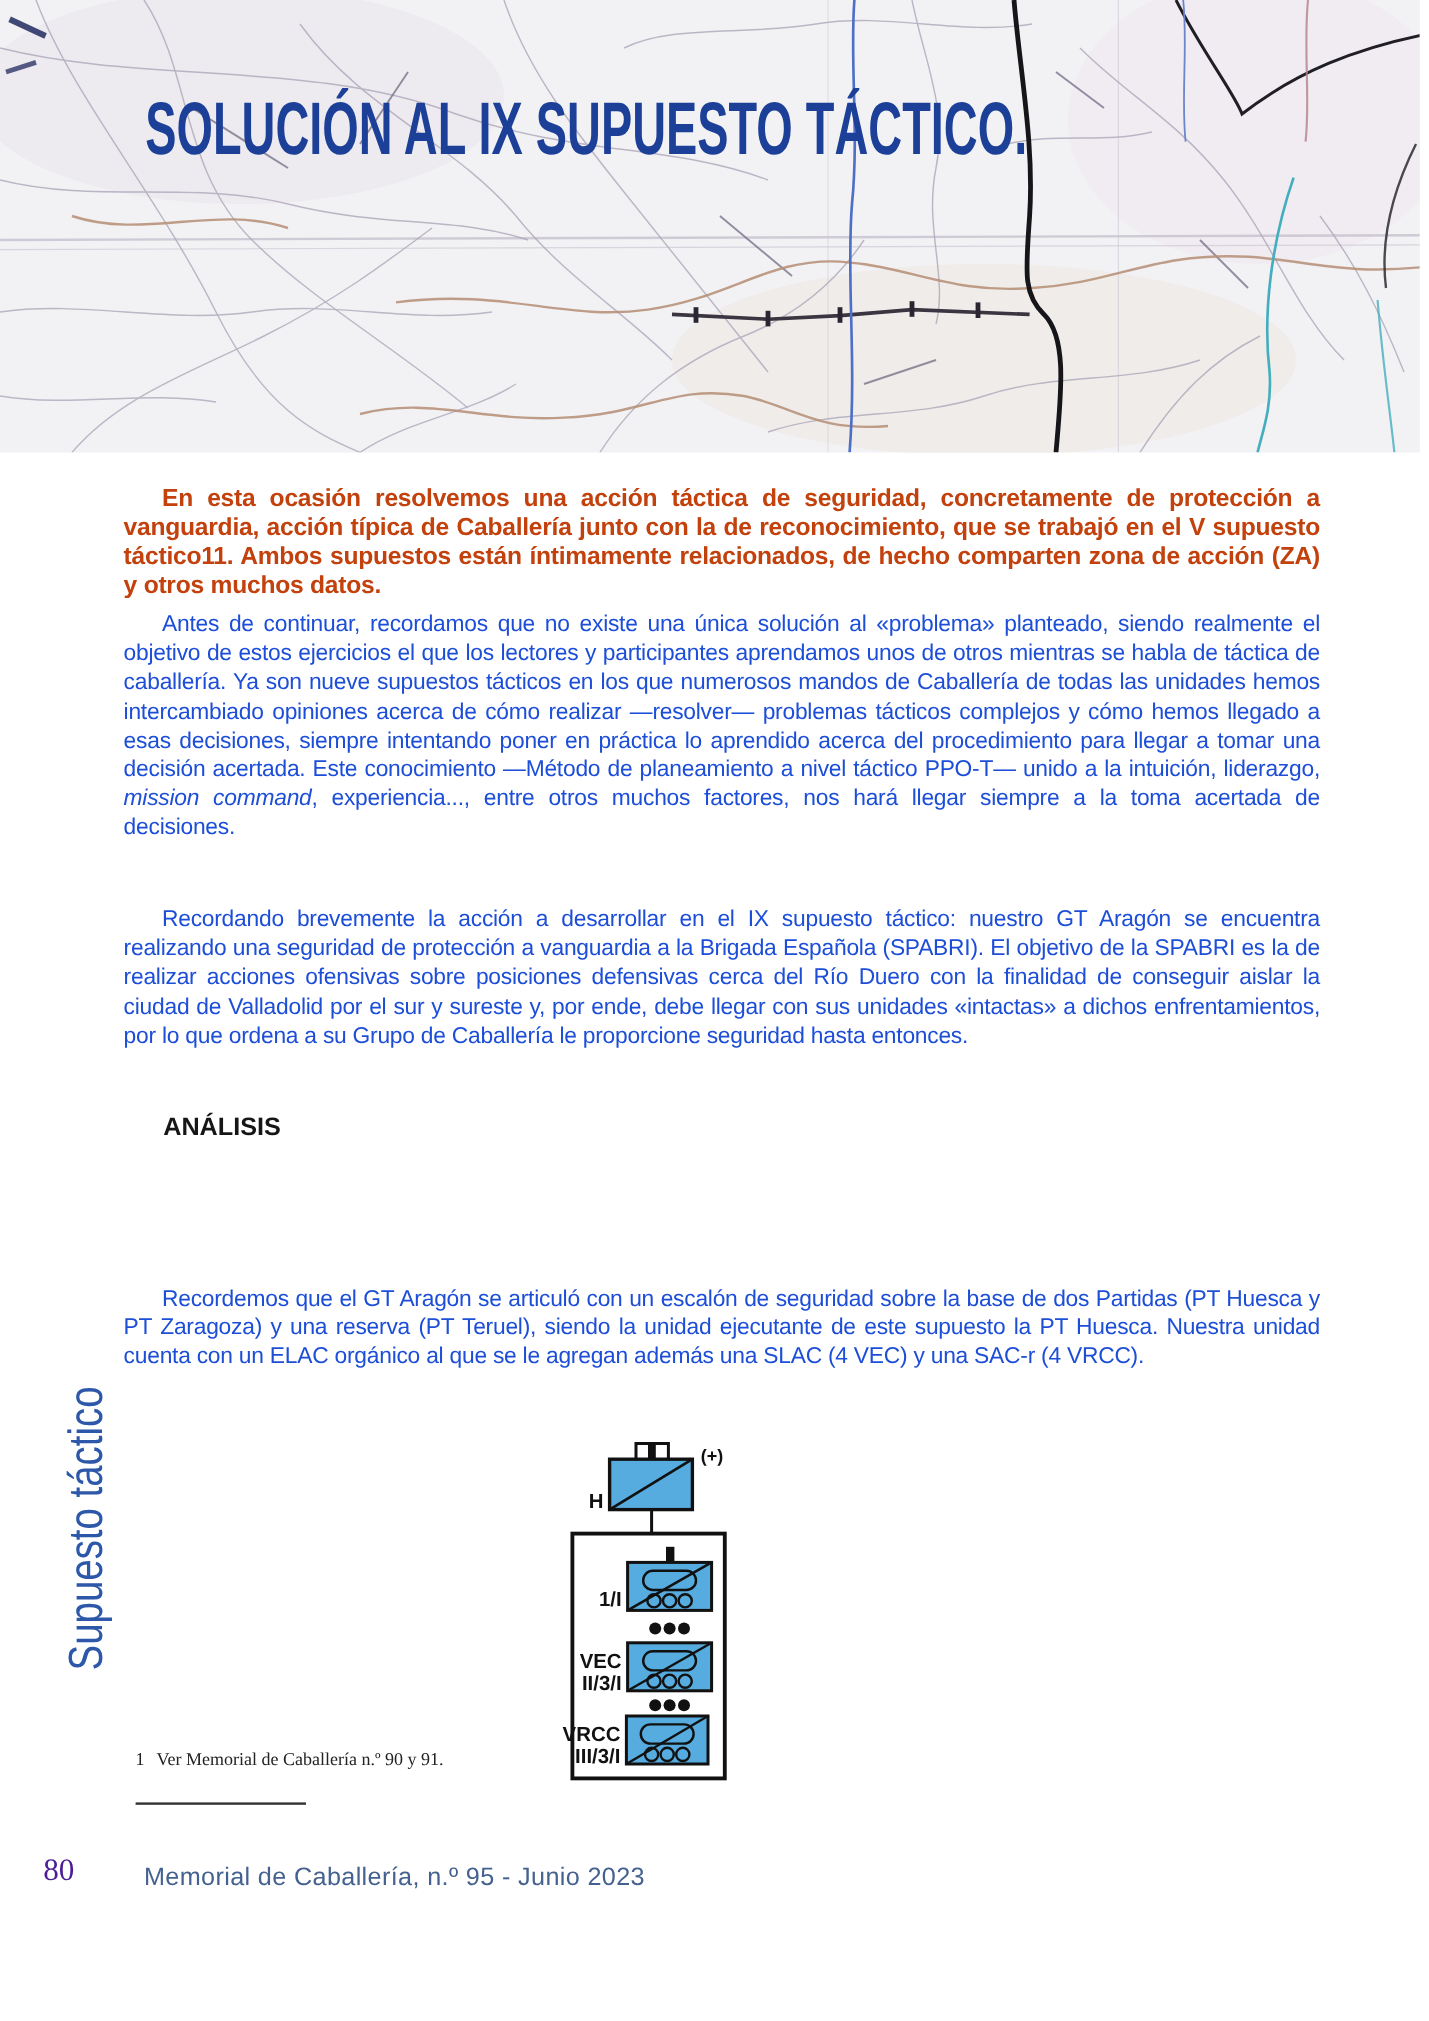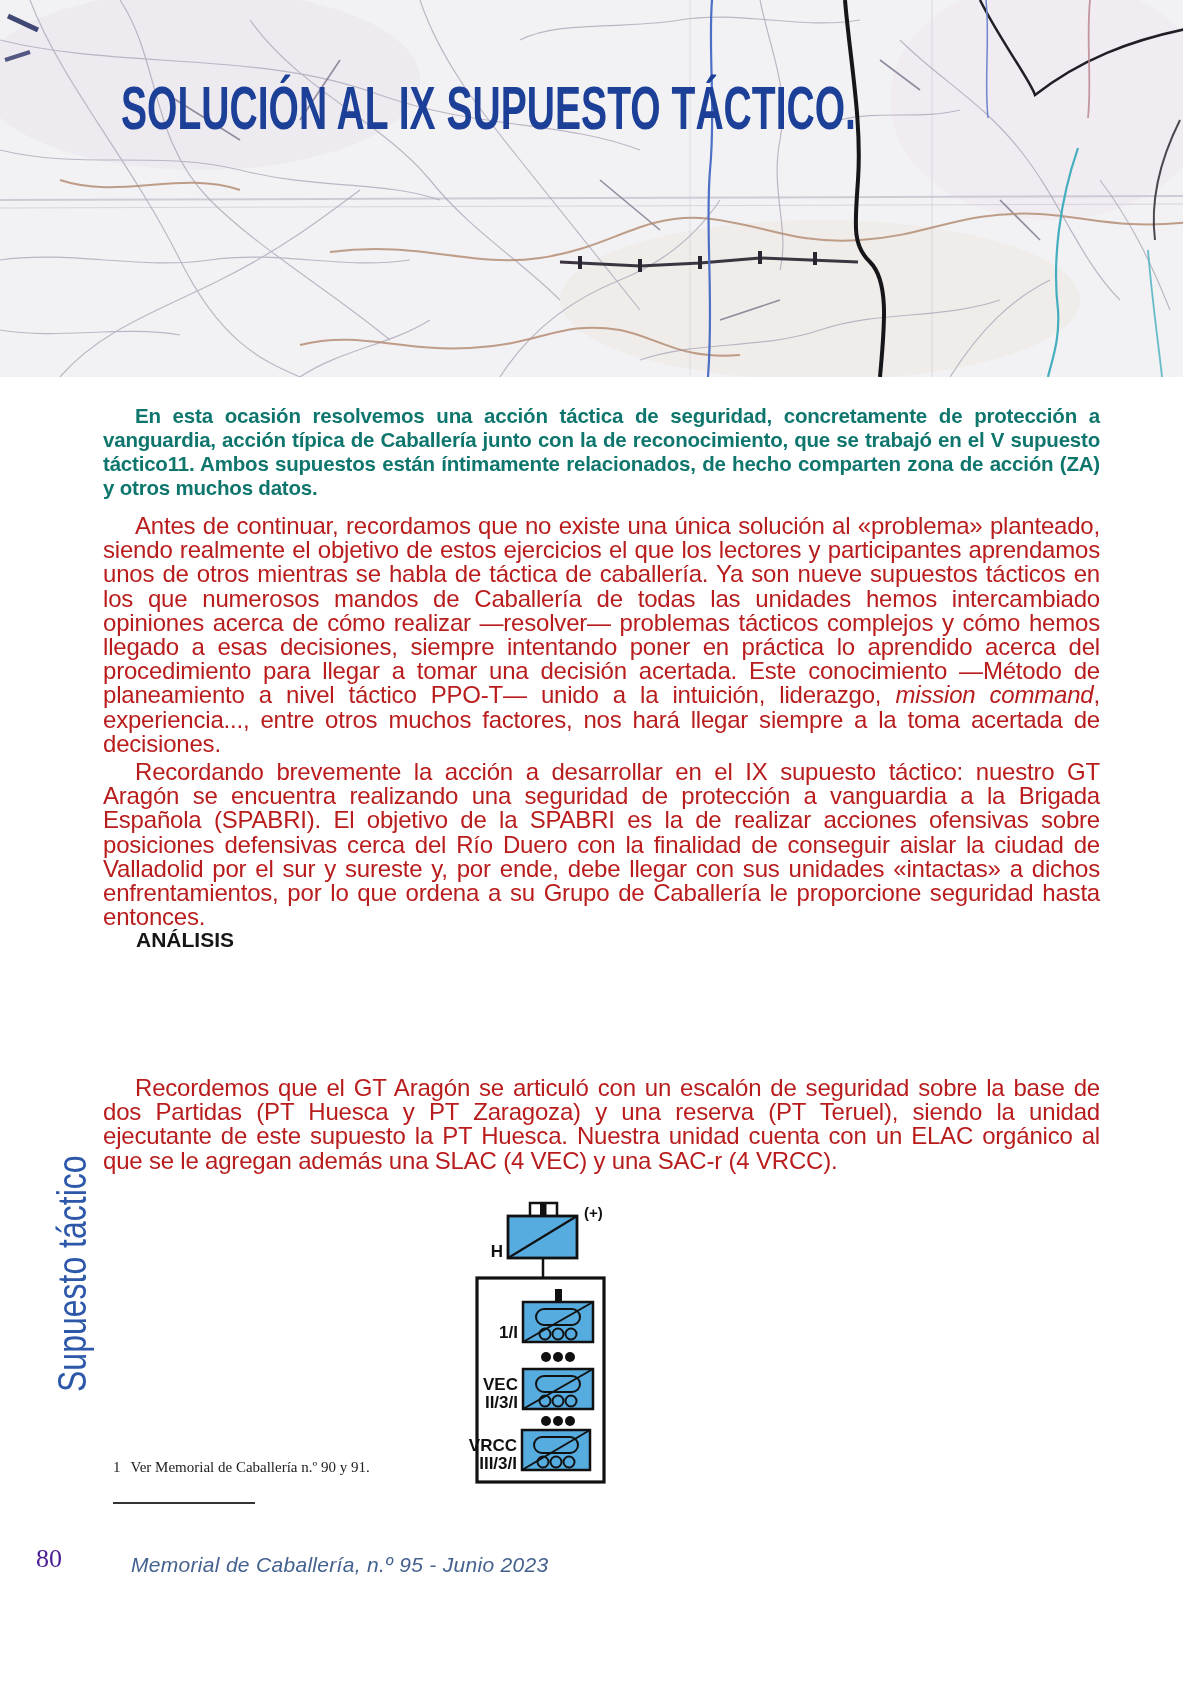--- a/index.html
+++ b/index.html
@@ -13,23 +13,23 @@
   .title{position:absolute;left:121px;top:72px;margin:0;white-space:nowrap;
          font-family:"Liberation Sans",sans-serif;font-weight:bold;font-size:62px;
          color:#1c3f97;transform:scaleX(0.63);transform-origin:0 0;letter-spacing:0px;}
 
   .authors{position:absolute;left:131px;top:182px;}
   .author-line{font-weight:bold;font-size:22px;color:#141414;margin:0 0 17px 0;white-space:nowrap;
                transform:scaleX(0.94);transform-origin:0 0;}
 
   
   .col{position:absolute;left:103px;width:997px;text-align:justify;}
-  .intro-para{top:383px;color:#0f766e;font-weight:bold;font-size:20.5px;line-height:24px;
+  .intro-para{top:383px;color:#c2410c;font-weight:bold;font-size:20.5px;line-height:24px;
               text-indent:32px;letter-spacing:-0.2px;}
-  .body-para{color:#b91c1c;font-size:24px;line-height:24.2px;text-indent:32px;letter-spacing:-0.2px;}
+  .body-para{color:#1d4ed8;font-size:19px;line-height:24.2px;text-indent:32px;letter-spacing:-0.2px;}
   .p1{top:490px;}
   .p2{top:736px;}
   .p3{top:1052px;}
   .analysis-heading{position:absolute;left:136px;top:928px;margin:0;font-size:21px;
                     font-weight:bold;color:#161616;letter-spacing:0;}
 
   
   .side-label{position:absolute;left:50px;top:1392px;margin:0;white-space:nowrap;
               font-size:40px;color:#2d57a8;font-weight:normal;
               transform:rotate(-90deg) scale(0.8,1);transform-origin:0 0;}
@@ -39,21 +39,21 @@
   .dg-label{font-family:"Liberation Sans",sans-serif;font-weight:bold;font-size:17px;fill:#111;}
   .dg-mod{font-family:"Liberation Sans",sans-serif;font-weight:bold;font-size:15px;fill:#111;}
 
   
   .footnote-rule{position:absolute;left:113px;top:1502px;width:142px;border-top:2px solid #333;}
   .footnote{position:absolute;left:113px;top:1444px;font-family:"Liberation Serif",serif;
             font-size:15px;color:#222;}
   .footnote .fn-num{margin-right:10px;}
   .page-number{position:absolute;left:36px;top:1544px;font-family:"Liberation Serif",serif;
                font-size:26px;color:#4c1d95;}
-  .journal-line{position:absolute;left:131px;top:1553px;font-style:italic;font-size:21px;
+  .journal-line{position:absolute;left:120px;top:1553px;font-size:21px;
                 color:#44618f;letter-spacing:0.3px;}
 </style>
 </head>
 <body>
 
 <div class="page">
 
   <div class="map-header">
     <svg width="1191" height="377" viewBox="0 0 1191 377">
       <rect x="0" y="0" width="1191" height="377" fill="#f2f1f4"></rect>

